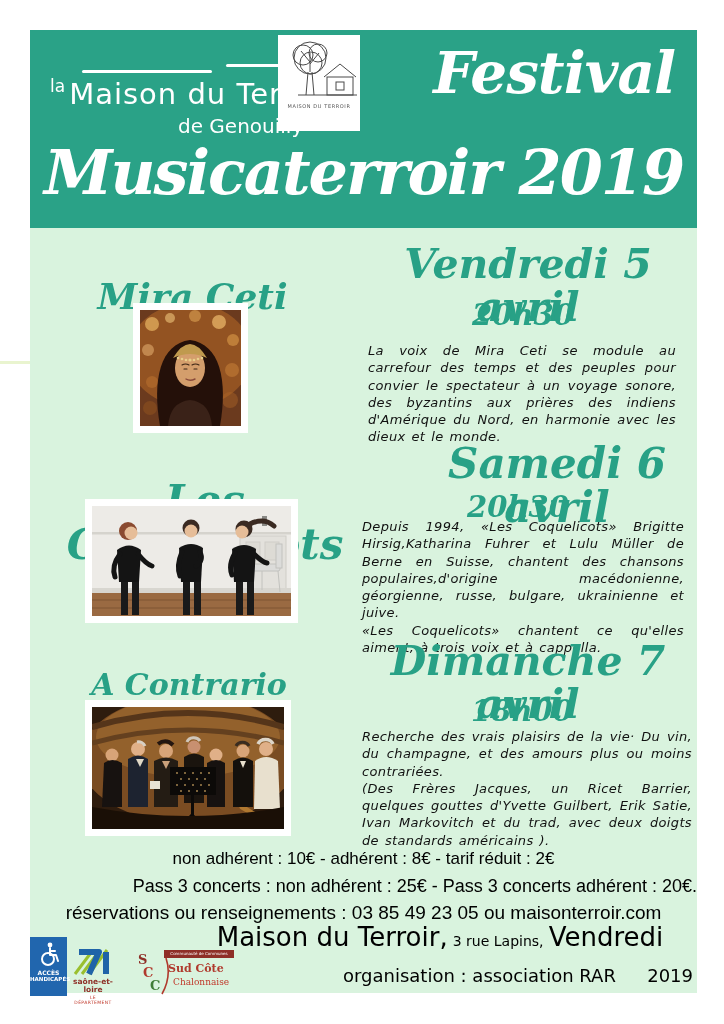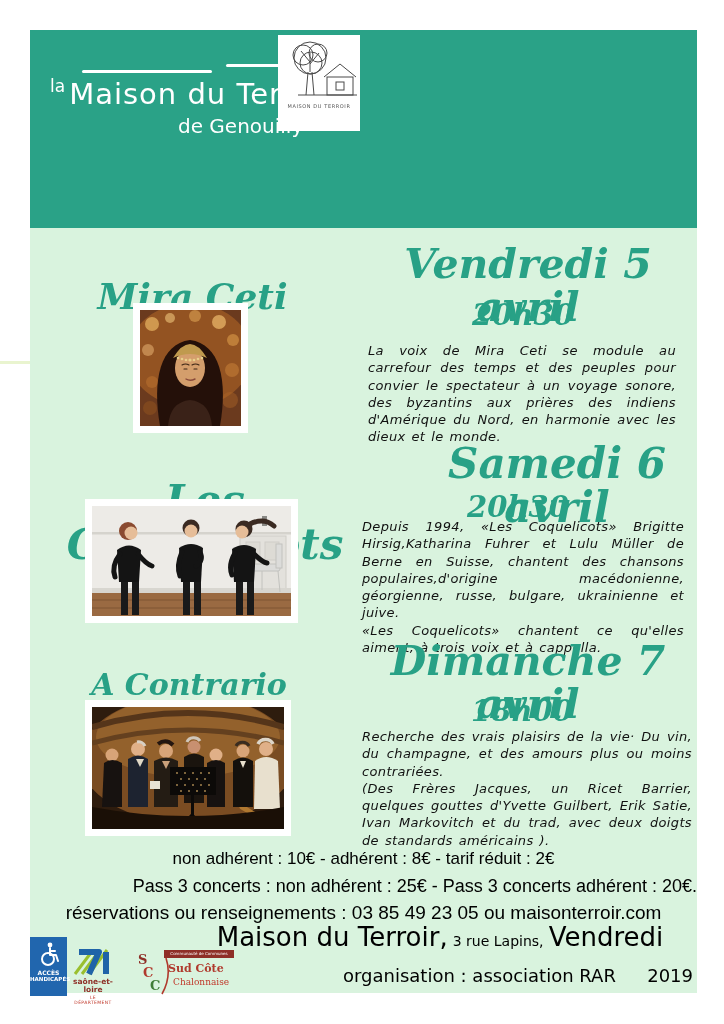--- a/index.html
+++ b/index.html
@@ -104,20 +104,22 @@
           <path d="M30,35 L30,16 M30,25 L21,14 M30,27 L39,16 M28,35 L26,58 M32,35 L34,58"></path>
           <path d="M44,40 L60,27 L76,40"></path>
           <rect x="47" y="40" width="26" height="18"></rect>
           <rect x="56" y="45" width="8" height="8"></rect>
           <path d="M18,58 L77,58"></path>
         </g>
       </svg>
       <div class="logo-caption">MAISON DU TERROIR</div>
     </div>
 
+    <div class="banner-title1 script">Festival</div>
+    <div class="banner-title2 script">Musicaterroir 2019</div>
   </header>
 
   <div class="body-bg"></div>
   <div class="left-tick"></div>
 
   <section>
     <h2 class="ev-h script s1h">Mira Ceti</h2>
     <div class="ev-date script s1d">Vendredi 5 avril</div>
     <div class="ev-time script s1t">20h30</div>
     <figure class="photo s1p">

